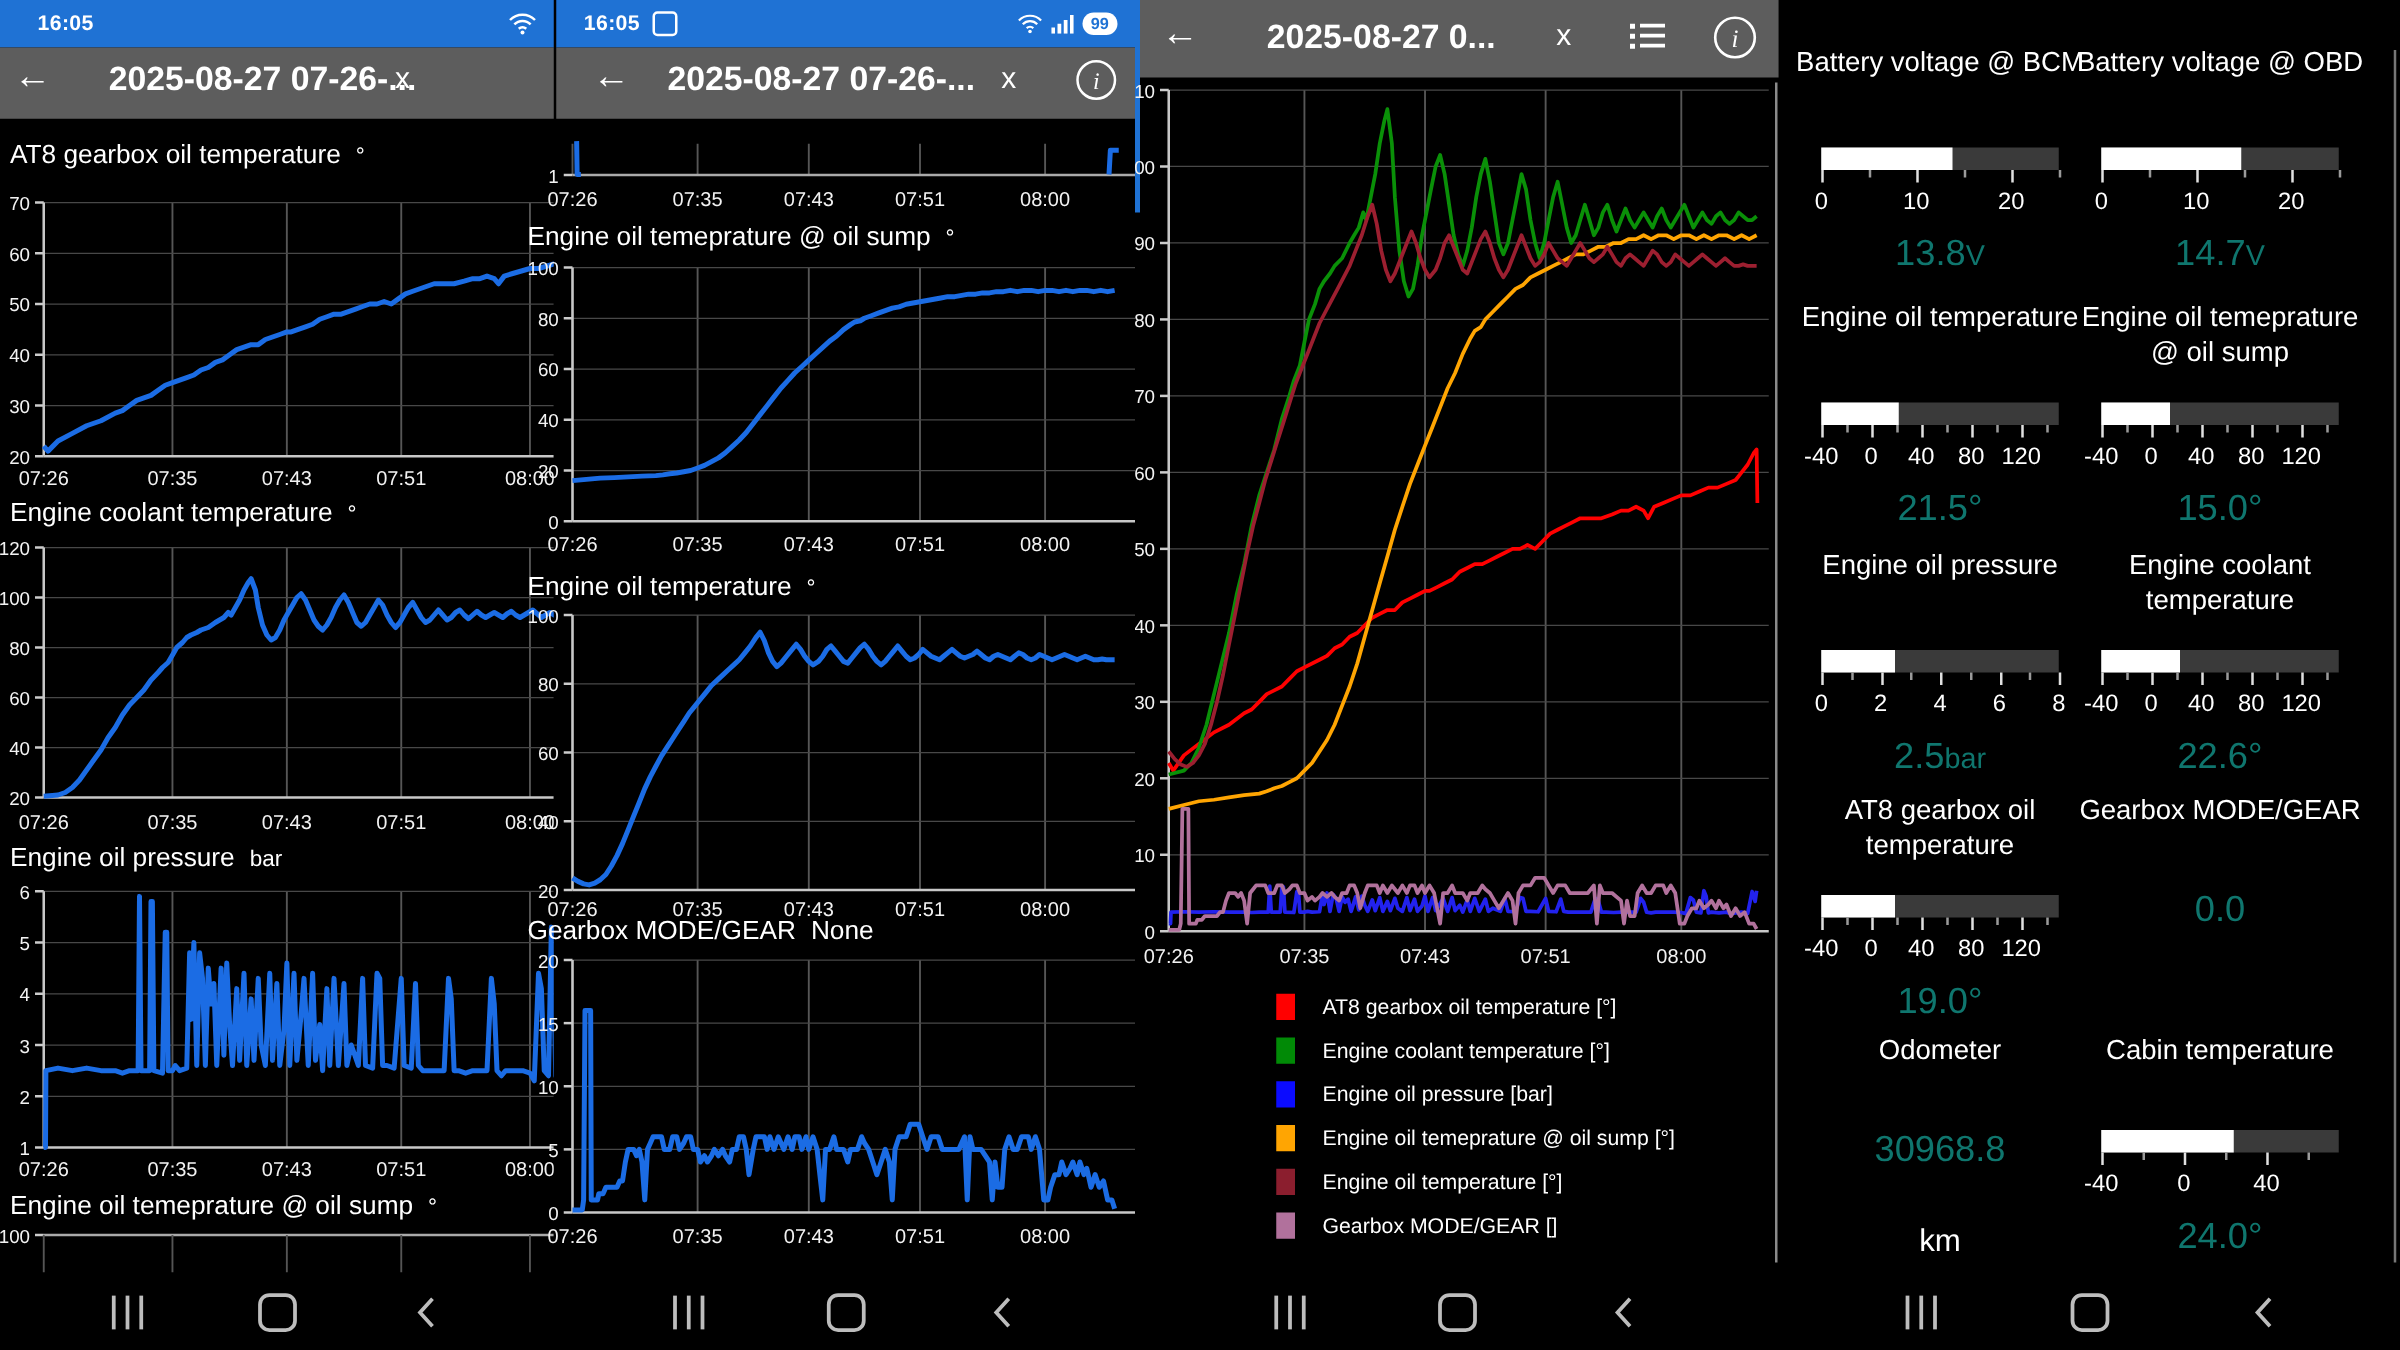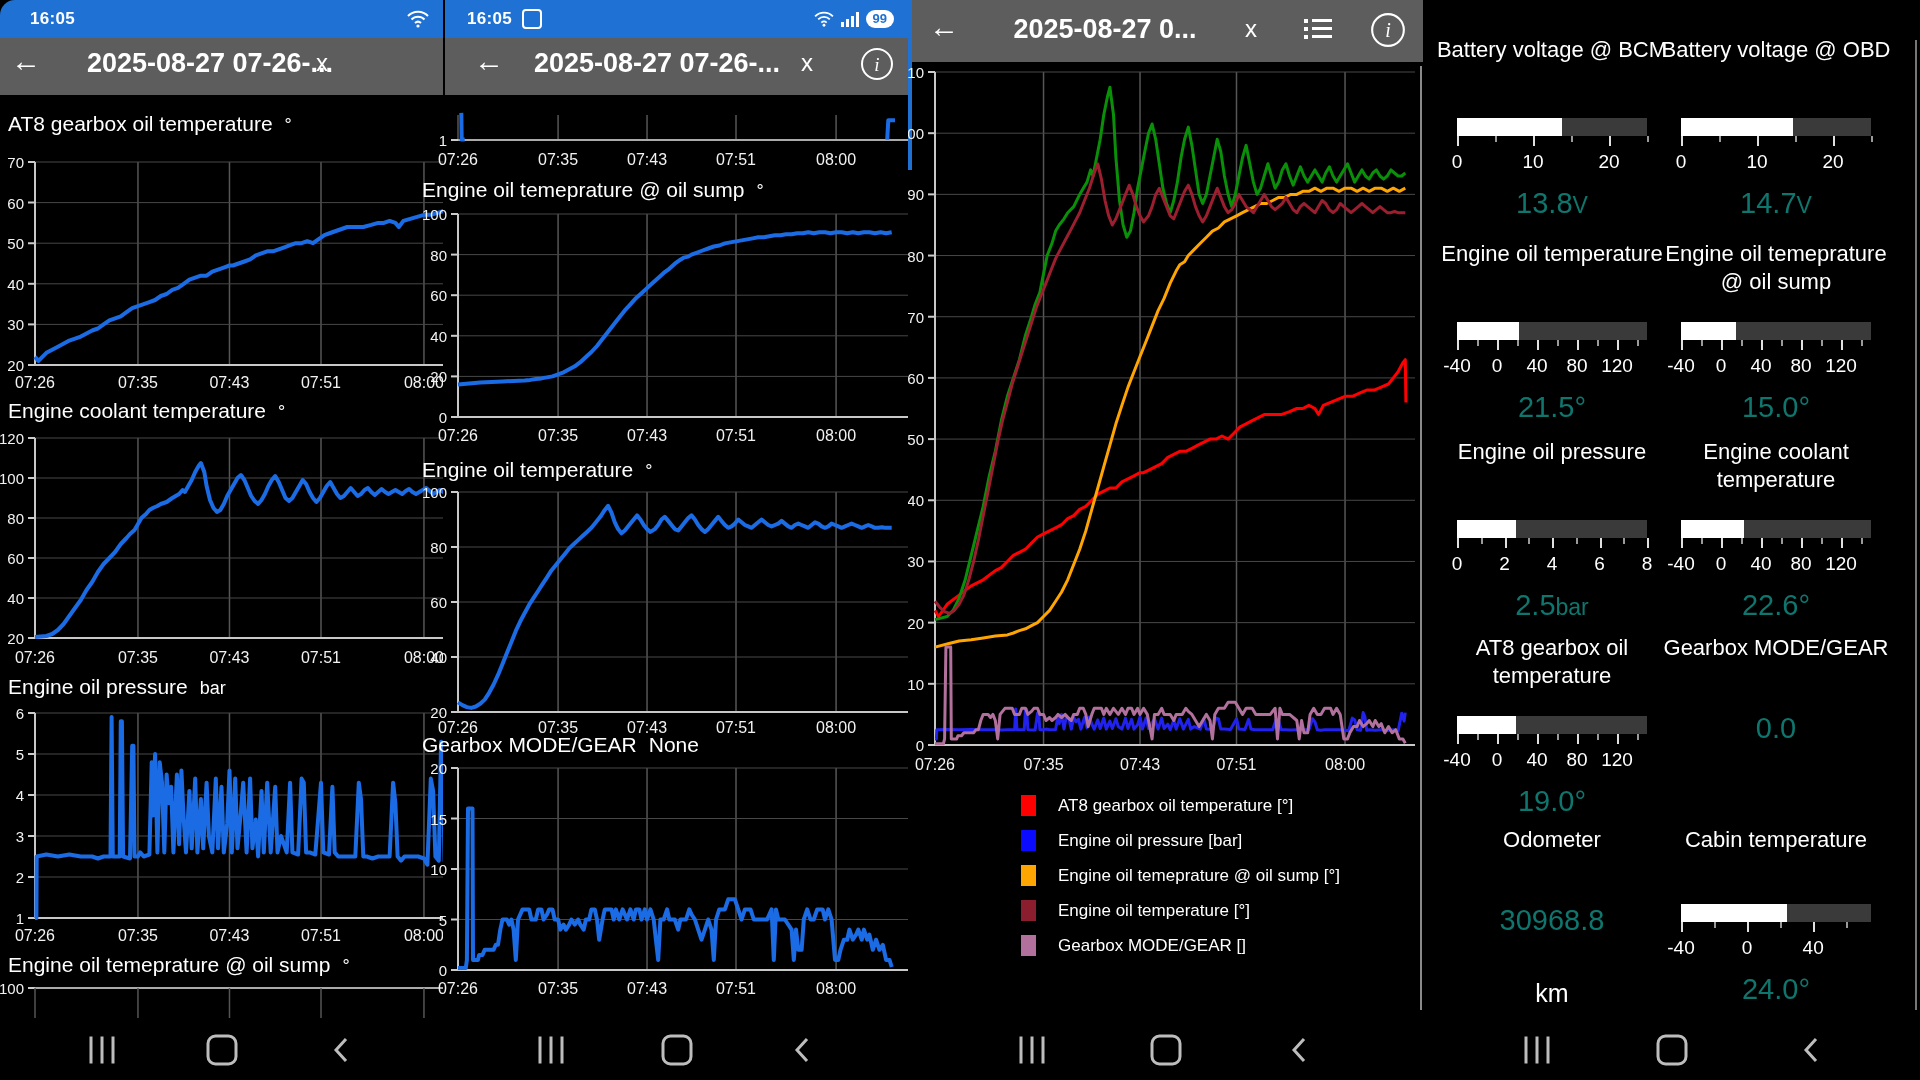--- a/index.html
+++ b/index.html
@@ -1,17 +1,17 @@
 <!DOCTYPE html>
 <html><head>
 <meta charset="utf-8">
 <style>
   html,body{margin:0;padding:0;background:#000;}
   #screen{position:relative;width:1920px;height:1080px;background:#000;overflow:hidden;
-          font-family:"Liberation Sans",sans-serif;color:#fff;border-radius:15px;}
+          font-family:"Liberation Sans",sans-serif;color:#fff;}
   .panel{position:absolute;top:0;height:1080px;}
   #p1{left:0;width:443px;background:#000;}
   #p2{left:420px;width:488px;background:transparent;}
   #p3{left:908px;width:515px;background:#000;}
   #p4{left:1423px;width:497px;background:#000;}
 
   
   .statusbar{position:absolute;top:0;height:38px;background:#1f72d4;display:flex;align-items:center;}
   .statusbar .time{font-size:17px;font-weight:700;color:#fff;margin-left:30px;letter-spacing:.3px;}
   .sb-right{position:absolute;right:14px;top:0;height:38px;display:flex;align-items:center;gap:7px;}
@@ -442,20 +442,24 @@
         <polyline points="27.0,585.1 39.1,582.0 51.1,579.0 63.2,577.8 75.2,575.9 87.3,574.1 99.4,572.9 105.4,571.0 111.4,568.6 117.5,566.8 123.5,563.7 129.5,560.6 135.5,554.5 141.6,548.4 147.6,539.2 153.6,530.0 159.7,517.8 165.7,502.5 171.7,487.2 177.8,468.9 183.8,447.4 189.8,426.0 195.8,404.6 201.9,383.2 207.9,361.8 213.9,343.4 220.0,325.1 226.0,309.8 232.0,294.5 238.1,279.2 244.1,263.9 250.1,248.6 256.1,236.4 262.2,221.1 268.2,208.8 271.8,202.7 276.6,199.7 280.3,193.5 286.3,187.4 292.3,181.3 298.4,175.2 304.4,169.1 310.4,166.0 316.4,159.9 322.5,156.8 328.5,153.8 334.5,150.7 340.6,147.7 346.6,144.6 352.6,141.5 358.7,141.5 364.7,138.5 370.7,135.4 376.7,135.4 382.8,132.4 388.8,132.4 394.8,129.3 400.9,129.3 406.9,126.2 412.9,129.3 418.9,126.2 425.0,126.2 431.0,129.3 437.0,126.2 443.1,126.2 449.1,129.3 455.1,126.2 461.2,129.3 467.2,126.2 473.2,126.2 479.3,129.3 485.3,126.2 491.3,129.3 497.3,126.2" fill="none" stroke="#ffa502" stroke-width="3" stroke-linejoin="round"></polyline>
         <polyline points="27.0,539.2 31.8,545.3 36.6,549.6 41.5,551.5 46.3,548.4 51.1,542.3 55.9,533.1 60.8,517.8 65.6,499.5 70.4,478.0 75.2,453.6 80.1,429.1 84.9,404.6 89.7,380.2 94.5,358.7 99.4,340.4 104.2,322.0 109.0,306.7 113.8,291.4 118.7,276.1 123.5,260.8 128.3,245.5 133.1,233.3 138.0,221.1 142.8,208.8 147.6,196.6 152.4,187.4 157.2,178.3 162.1,169.1 166.9,159.9 171.7,150.7 176.5,138.5 181.4,126.2 186.2,111.0 189.8,101.8 193.4,117.1 197.0,138.5 200.7,153.8 204.3,163.0 207.9,156.8 212.7,144.6 217.5,132.4 221.2,123.2 224.8,132.4 228.4,144.6 232.0,153.8 235.6,159.9 240.5,153.8 244.1,144.6 247.7,132.4 251.3,126.2 254.9,135.4 258.6,144.6 262.2,153.8 265.8,156.8 269.4,147.7 273.0,138.5 276.6,129.3 280.3,123.2 283.9,132.4 287.5,144.6 291.1,153.8 294.7,159.9 298.4,153.8 302.0,144.6 305.6,135.4 309.2,126.2 312.8,135.4 316.4,144.6 320.1,150.7 323.7,147.7 327.3,141.5 330.9,132.4 334.5,138.5 338.1,144.6 341.8,147.7 345.4,150.7 349.0,144.6 352.6,138.5 356.2,132.4 359.9,138.5 363.5,144.6 367.1,147.7 370.7,144.6 374.3,141.5 377.9,135.4 381.6,141.5 385.2,147.7 388.8,150.7 392.4,144.6 396.0,141.5 399.7,144.6 403.3,147.7 406.9,150.7 410.5,144.6 414.1,138.5 417.7,141.5 421.4,147.7 425.0,150.7 428.6,147.7 432.2,141.5 435.8,144.6 439.5,147.7 443.1,150.7 446.7,147.7 450.3,144.6 453.9,141.5 457.5,144.6 461.2,147.7 464.8,150.7 468.4,147.7 472.0,144.6 475.6,147.7 479.3,150.7 482.9,150.7 486.5,149.5 490.1,150.7 493.7,150.7 497.3,150.7" fill="none" stroke="#9c1f30" stroke-width="3" stroke-linejoin="round"></polyline>
         <polyline points="27.0,681.8 35.4,681.8 36.6,676.9 37.9,585.1 42.7,585.1 43.3,676.9 48.7,676.9 49.9,673.8 53.5,673.8 55.9,670.8 65.6,670.8 68.0,667.7 70.4,667.7 72.8,658.5 75.2,652.4 80.1,652.4 82.5,655.5 84.9,652.4 87.3,658.5 89.7,676.9 92.1,652.4 94.5,649.4 96.9,646.3 104.2,646.3 106.6,652.4 111.4,652.4 113.8,646.3 117.5,646.3 119.9,652.4 123.5,649.4 125.9,646.3 129.5,646.3 131.9,652.4 135.5,652.4 138.0,658.5 141.6,655.5 144.0,658.5 147.6,655.5 150.0,652.4 153.6,655.5 157.2,652.4 159.7,655.5 163.3,658.5 165.7,652.4 169.3,652.4 171.7,646.3 175.3,646.3 177.8,652.4 180.2,664.6 183.8,652.4 186.2,646.3 193.4,646.3 195.8,652.4 198.3,646.3 201.9,652.4 205.5,646.3 207.9,649.4 210.3,652.4 213.9,646.3 217.5,652.4 220.0,646.3 223.6,646.3 226.0,652.4 229.6,646.3 232.0,652.4 235.6,646.3 239.3,652.4 241.7,664.6 244.1,676.9 246.5,652.4 250.1,652.4 253.7,646.3 256.1,652.4 262.2,652.4 265.8,658.5 268.2,652.4 274.2,652.4 277.8,646.3 280.3,649.4 283.9,652.4 287.5,658.5 291.1,664.6 294.7,658.5 298.4,652.4 302.0,658.5 304.4,676.9 306.8,652.4 310.4,646.3 316.4,646.3 320.1,640.2 327.3,640.2 330.9,646.3 334.5,652.4 338.1,646.3 344.2,646.3 347.8,652.4 355.0,652.4 362.3,652.4 367.1,646.3 369.5,676.9 371.9,646.3 374.3,652.4 381.6,652.4 388.8,658.5 391.2,676.9 393.6,658.5 396.0,670.8 399.7,670.8 402.1,652.4 405.7,646.3 409.3,652.4 412.9,652.4 416.5,646.3 422.6,646.3 425.0,652.4 428.6,646.3 432.2,652.4 435.8,676.9 439.5,676.9 441.9,670.8 445.5,664.6 449.1,664.6 451.5,658.5 455.1,664.6 458.7,661.6 461.2,658.5 464.8,664.6 467.2,658.5 470.8,664.6 473.2,661.6 476.8,670.8 480.5,664.6 484.1,670.8 487.7,667.7 491.3,676.9 494.9,676.9 497.3,681.2" fill="none" stroke="#b1719c" stroke-width="3" stroke-linejoin="round"></polyline>
       </svg>
     <div class="legend">
       <div class="lrow">
           <span class="sw" style="background: rgb(255, 0, 0);"></span>
           <span class="ltext">AT8 gearbox oil temperature [°]</span>
         </div>
       <div class="lrow">
+          <span class="sw" style="background: rgb(1, 138, 6);"></span>
+          <span class="ltext">Engine coolant temperature [°]</span>
+        </div>
+      <div class="lrow">
           <span class="sw" style="background: rgb(11, 11, 255);"></span>
           <span class="ltext">Engine oil pressure [bar]</span>
         </div>
       <div class="lrow">
           <span class="sw" style="background: rgb(255, 165, 2);"></span>
           <span class="ltext">Engine oil temeprature @ oil sump [°]</span>
         </div>
       <div class="lrow">
           <span class="sw" style="background: rgb(139, 30, 46);"></span>
           <span class="ltext">Engine oil temperature [°]</span>

